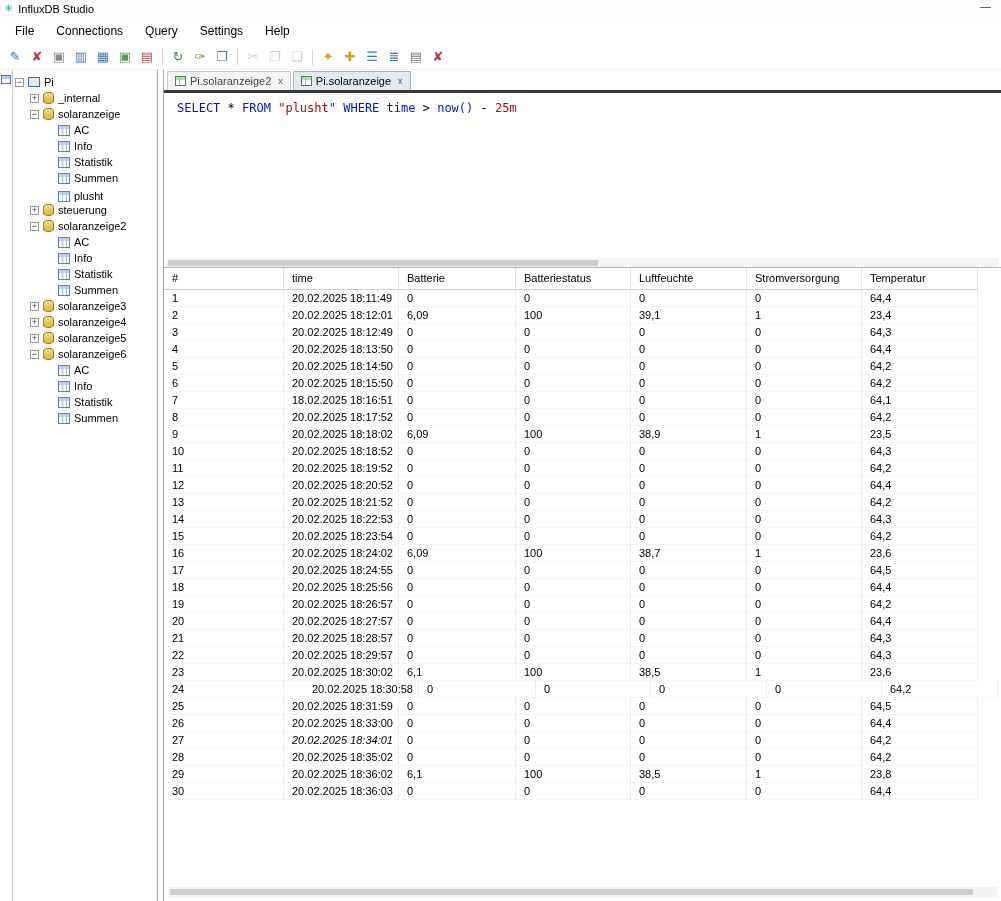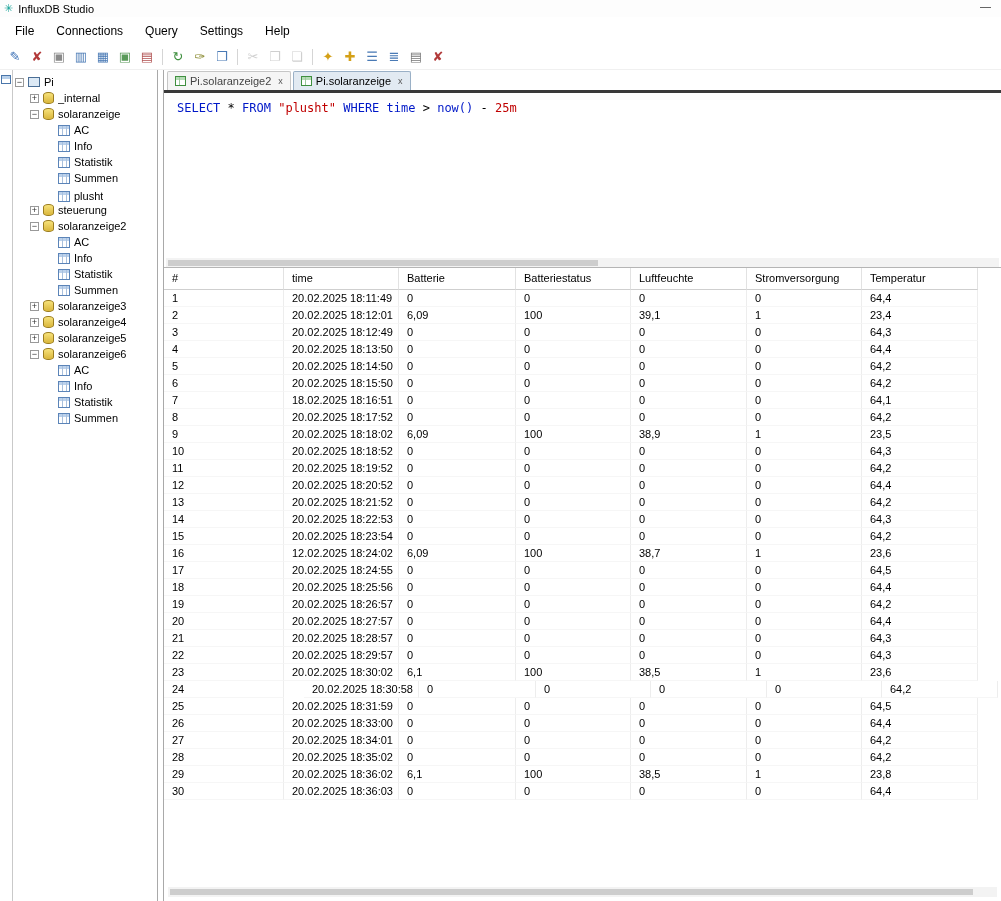--- a/index.html
+++ b/index.html
@@ -409,21 +409,21 @@
             <div class="tcell" style="width: 120px;">15</div>
             <div class="tcell" style="width: 115px;">20.02.2025 18:23:54</div>
             <div class="tcell" style="width: 117px;">0</div>
             <div class="tcell" style="width: 115px;">0</div>
             <div class="tcell" style="width: 116px;">0</div>
             <div class="tcell" style="width: 115px;">0</div>
             <div class="tcell" style="width: 116px;">64,2</div>
           </div>
           <div class="trow">
             <div class="tcell" style="width: 120px;">16</div>
-            <div class="tcell" style="width: 115px;">12.02.2025 18:24:02</div>
+            <div class="tcell" style="width: 115px;">20.02.2025 18:24:02</div>
             <div class="tcell" style="width: 117px;">6,09</div>
             <div class="tcell" style="width: 115px;">100</div>
             <div class="tcell" style="width: 116px;">38,7</div>
             <div class="tcell" style="width: 115px;">1</div>
             <div class="tcell" style="width: 116px;">23,6</div>
           </div>
           <div class="trow">
             <div class="tcell" style="width: 120px;">17</div>
             <div class="tcell" style="width: 115px;">20.02.2025 18:24:55</div>
             <div class="tcell" style="width: 117px;">0</div>
@@ -508,21 +508,21 @@
             <div class="tcell" style="width: 120px;">26</div>
             <div class="tcell" style="width: 115px;">20.02.2025 18:33:00</div>
             <div class="tcell" style="width: 117px;">0</div>
             <div class="tcell" style="width: 115px;">0</div>
             <div class="tcell" style="width: 116px;">0</div>
             <div class="tcell" style="width: 115px;">0</div>
             <div class="tcell" style="width: 116px;">64,4</div>
           </div>
           <div class="trow">
             <div class="tcell" style="width: 120px;">27</div>
-            <div class="tcell" style="width: 115px;">20.02.2025 18:34:01</div>
+            <div class="tcell" style="width: 115px; font-style: italic;">20.02.2025 18:34:01</div>
             <div class="tcell" style="width: 117px;">0</div>
             <div class="tcell" style="width: 115px;">0</div>
             <div class="tcell" style="width: 116px;">0</div>
             <div class="tcell" style="width: 115px;">0</div>
             <div class="tcell" style="width: 116px;">64,2</div>
           </div>
           <div class="trow">
             <div class="tcell" style="width: 120px;">28</div>
             <div class="tcell" style="width: 115px;">20.02.2025 18:35:02</div>
             <div class="tcell" style="width: 117px;">0</div>

